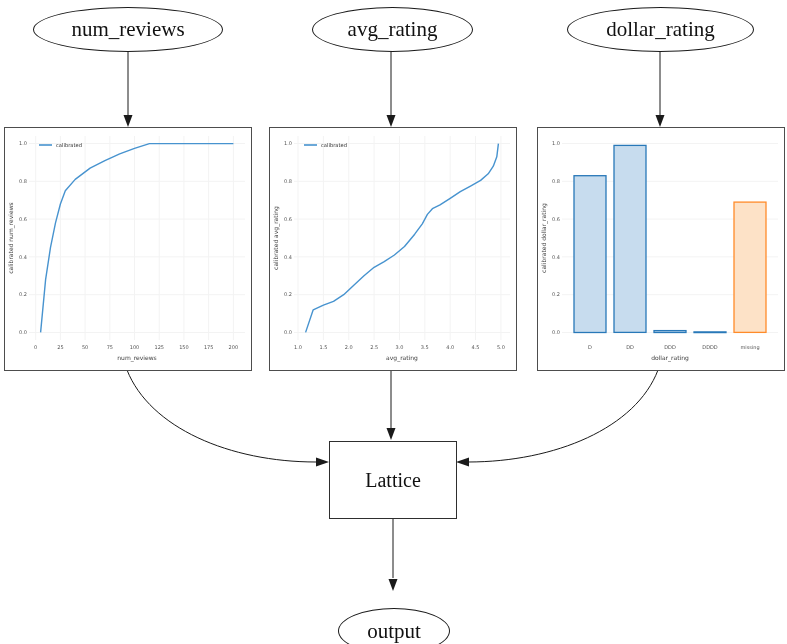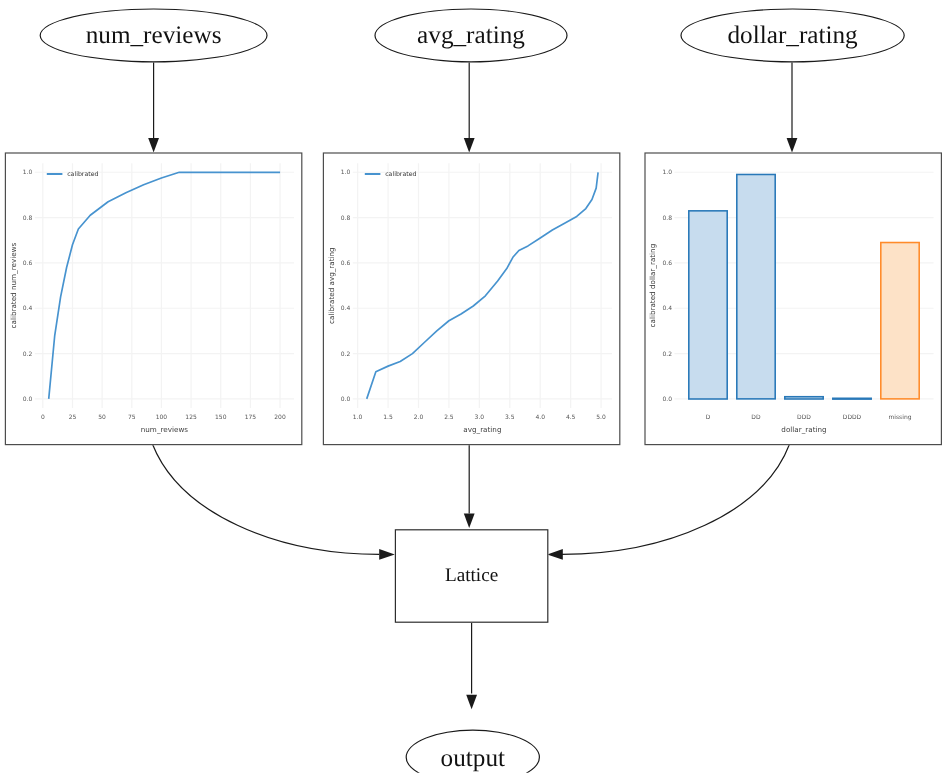--- a/index.html
+++ b/index.html
@@ -8,21 +8,21 @@
     font-family:"Liberation Serif", serif;overflow:hidden;
   }
   .node-ellipse{
     position:absolute;border:1px solid #1a1a1a;border-radius:50%;
     display:flex;align-items:center;justify-content:center;
     font-size:21px;color:#111;background:#fff;box-sizing:border-box;
   }
   .node-box{
     position:absolute;border:1.5px solid #2e2e2e;background:#fff;
     display:flex;align-items:center;justify-content:center;
-    font-size:16px;color:#111;box-sizing:border-box;
+    font-size:20px;color:#111;box-sizing:border-box;
   }
   .chart{
     position:absolute;width:246px;height:242px;background:#ffffff;
     border:1px solid #4d4d4d;box-sizing:content-box;
   }
   .chart svg{display:block;}
   #edges{position:absolute;left:0;top:0;}
 </style>
 </head>
 <body>

